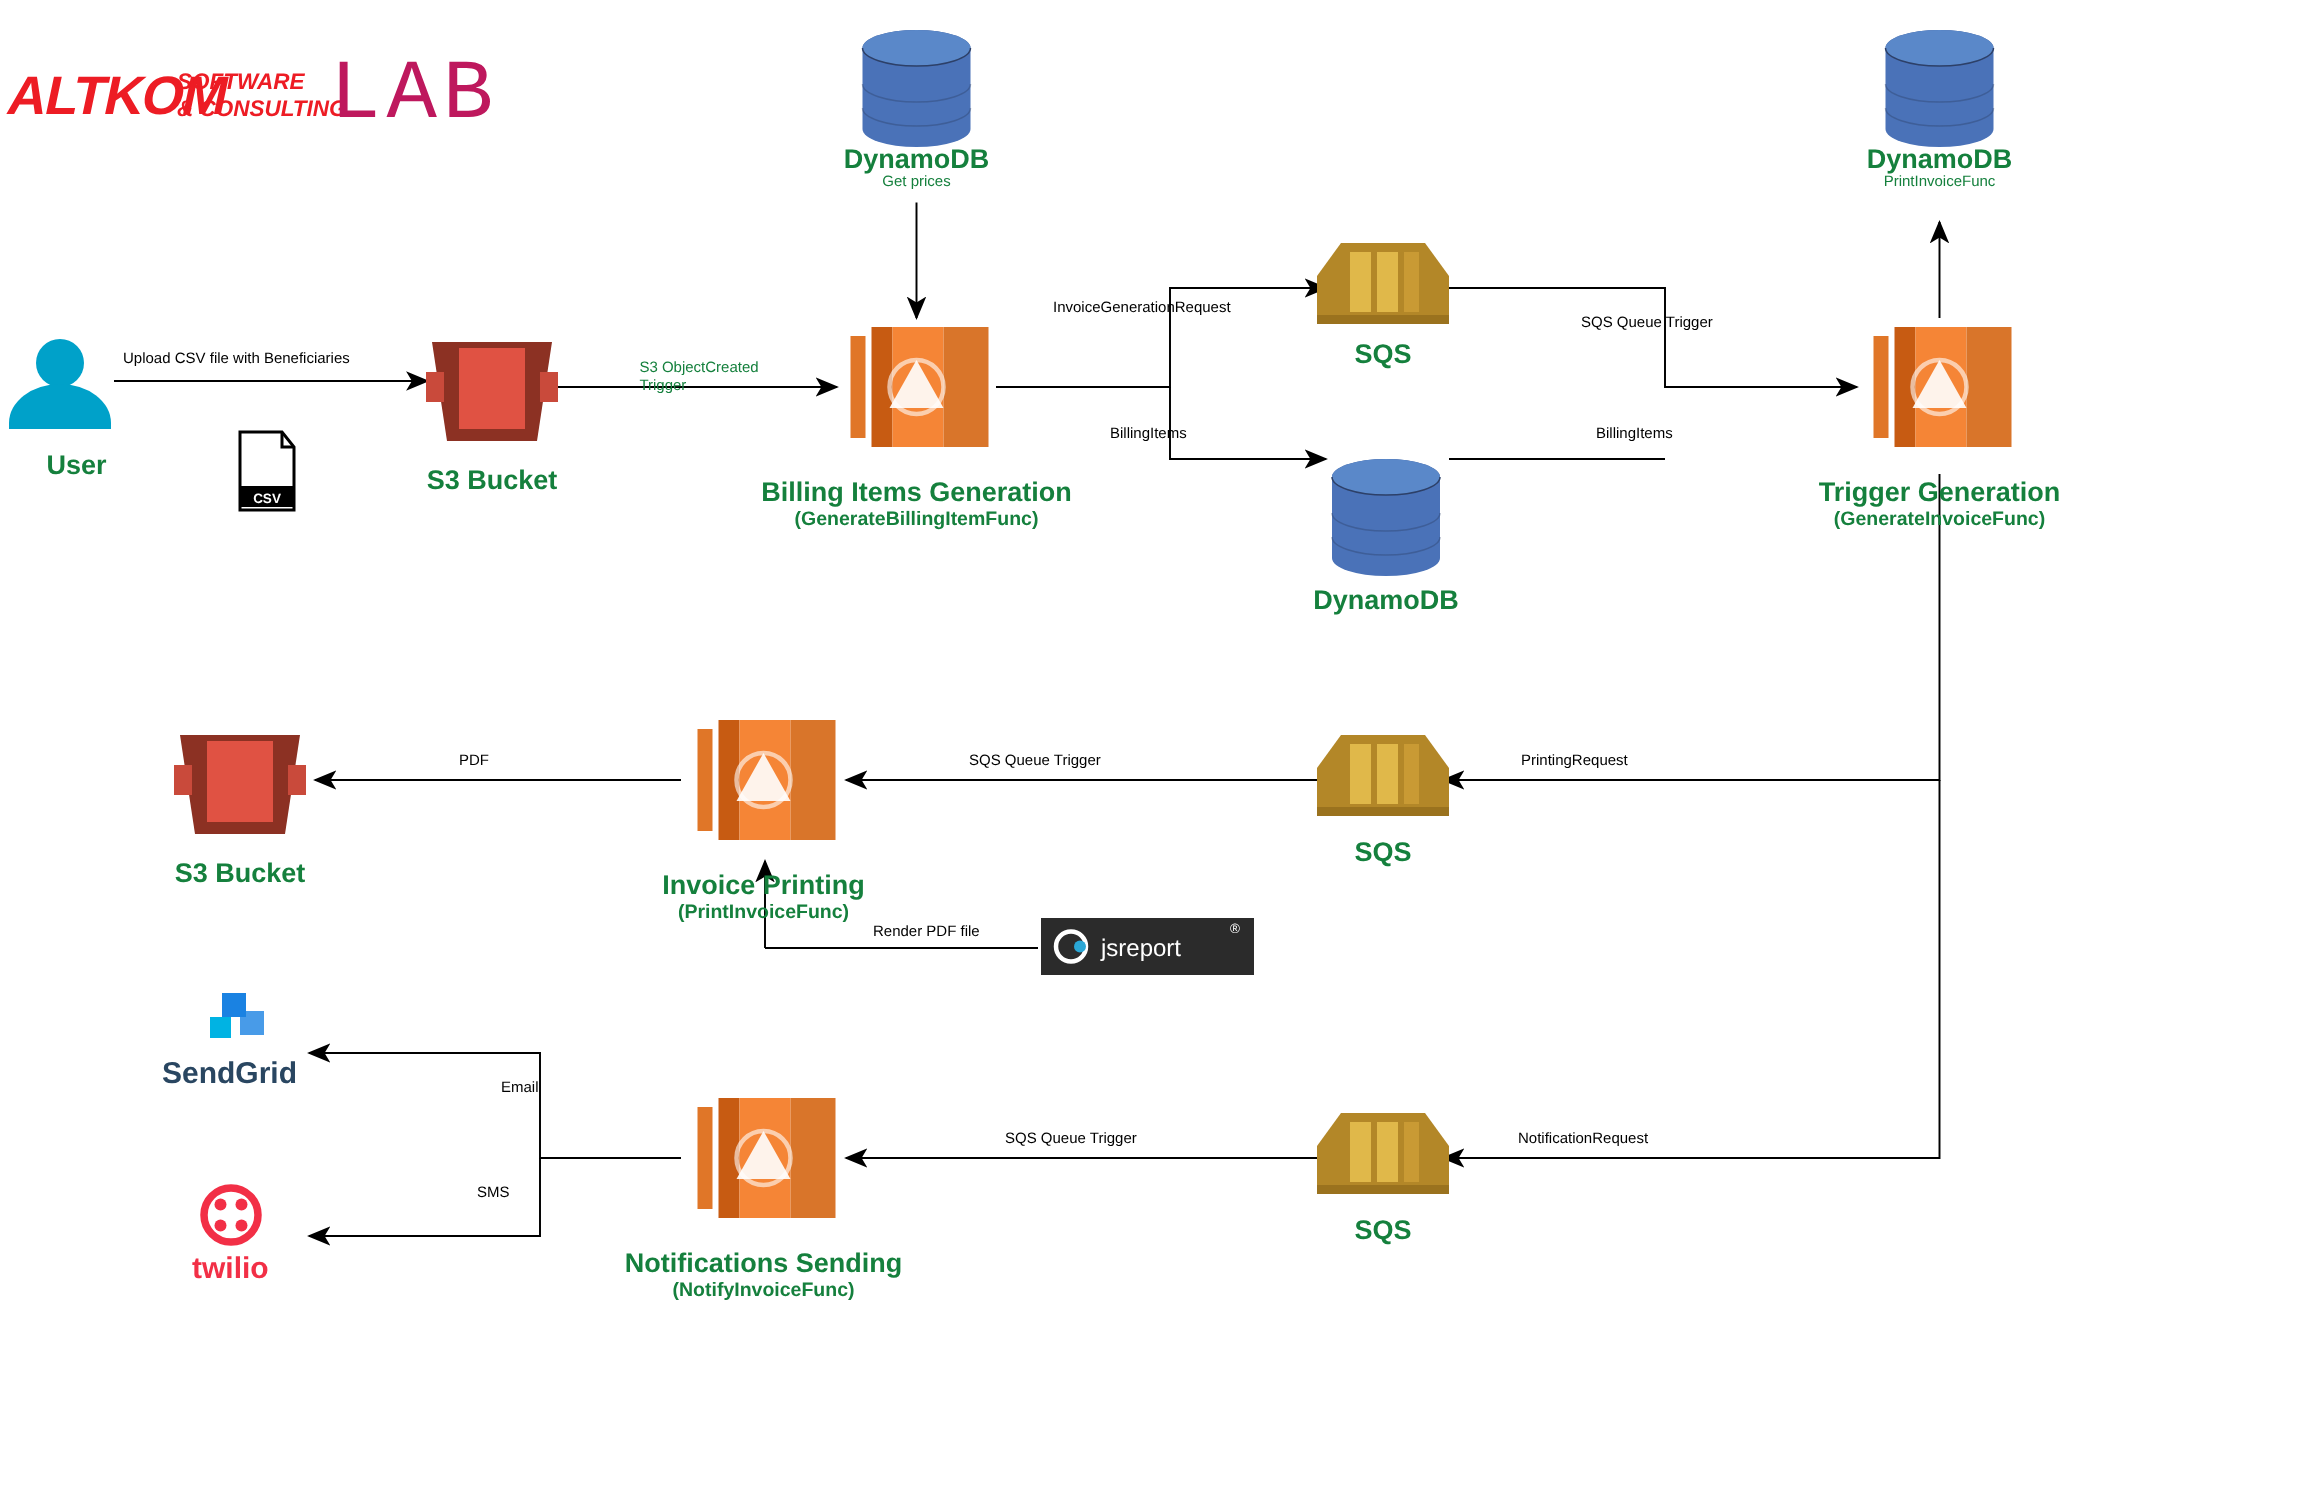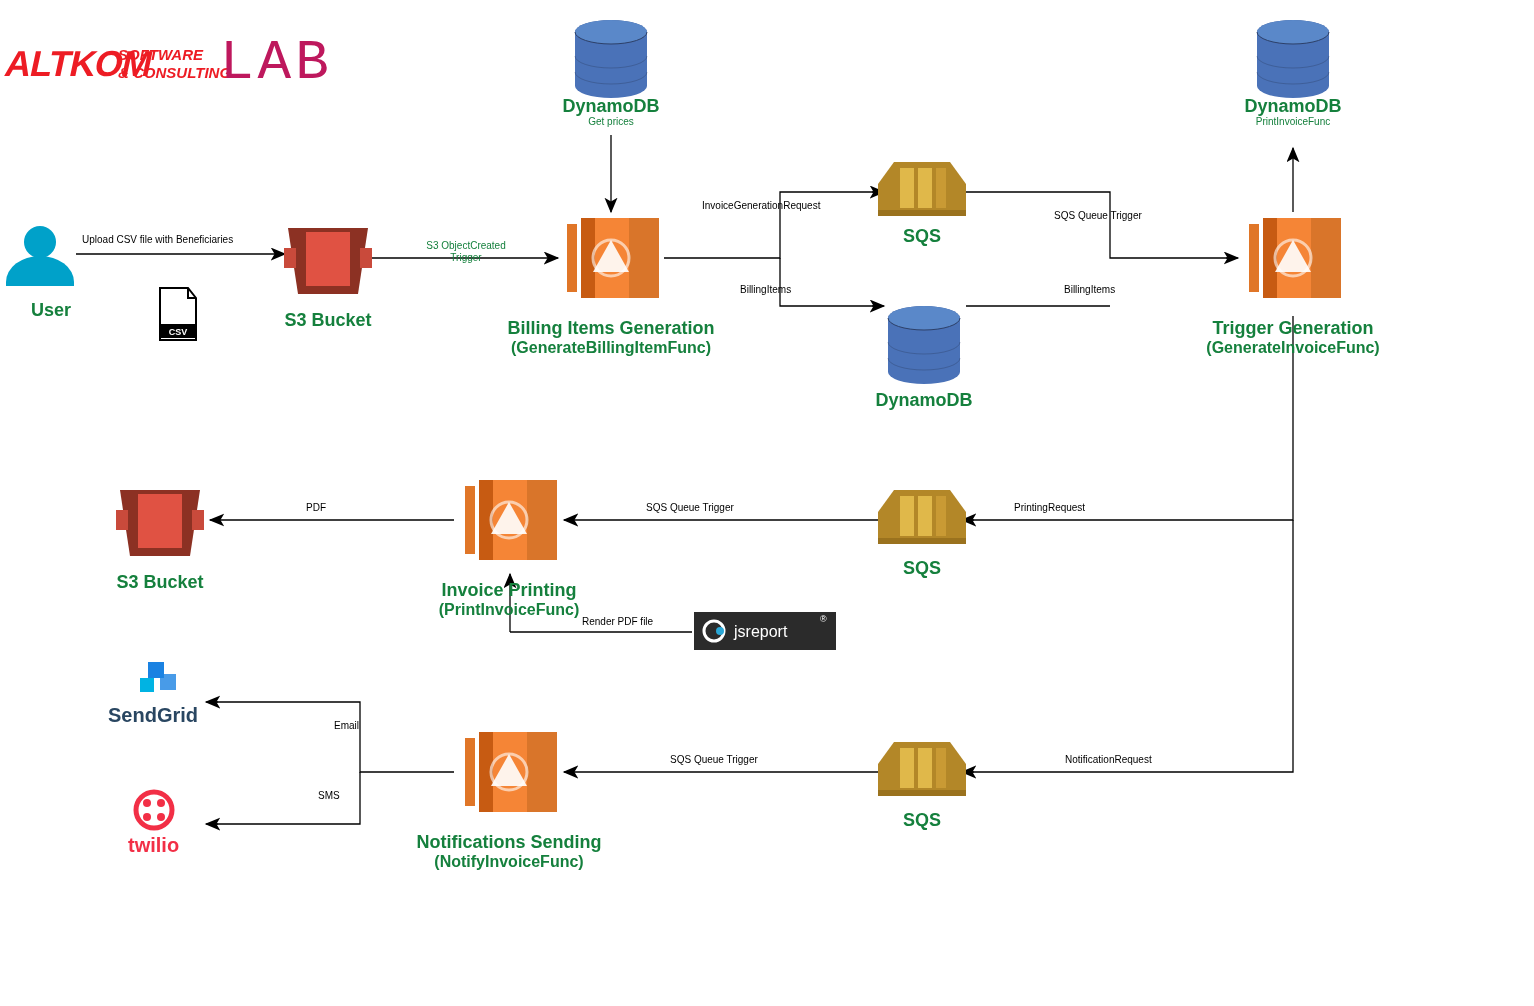--- a/index.html
+++ b/index.html
@@ -1,21 +1,21 @@
 <!DOCTYPE html>
 <html><head>
 <meta charset="utf-8">
 <style>
   html,body{margin:0;padding:0;background:#fff;font-family:Helvetica,Arial,sans-serif;}
   #stage{position:relative;width:1534px;height:1006px;}
   svg{position:absolute;top:0;left:0;}
   .lbl{position:absolute;font-size:15px;line-height:1.2;white-space:pre;color:#000;}
   .lblc{position:absolute;font-size:15px;line-height:1.2;white-space:pre;color:#15803d;text-align:center;transform:translateX(-50%);}
   .title{font-weight:bold;font-size:18px;text-align:center;}
-  .sub{font-weight:bold;font-size:16px;text-align:center;}
+  .sub{font-weight:bold;font-size:13px;text-align:center;}
   .edge{font-size:10px;}
 </style>
 </head>
 <body>
 <div id="stage">
 
 <svg width="1534" height="1006" viewBox="0 0 1534 1006">
   <defs>
     <marker id="ah" markerWidth="14" markerHeight="14" refX="11" refY="5" orient="auto">
       <path d="M0 0 L12 5 L0 10 L3 5 Z" fill="#000"></path>
@@ -166,28 +166,28 @@
 <div class="lblc edge" style="left:1293px;top:116px">PrintInvoiceFunc</div>
 <div class="lblc title" style="left:922px;top:558px">SQS</div>
 <div class="lblc title" style="left:509px;top:580px">Invoice Printing</div>
 <div class="lblc sub" style="left:509px;top:600px">(PrintInvoiceFunc)</div>
 <div class="lblc title" style="left:160px;top:572px">S3 Bucket</div>
 <div class="lblc title" style="left:922px;top:810px">SQS</div>
 <div class="lblc title" style="left:509px;top:832px">Notifications Sending</div>
 <div class="lblc sub" style="left:509px;top:852px">(NotifyInvoiceFunc)</div>
 
 <div class="lbl edge" style="left:82px;top:234px">Upload CSV file with Beneficiaries</div>
-<div class="lblc edge" style="left:466px;top:240px;text-align:center">S3 ObjectCreated
+<div class="lblc edge" style="left:466px;top:240px;text-align:left">S3 ObjectCreated
 Trigger</div>
 <div class="lbl edge" style="left:702px;top:200px">InvoiceGenerationRequest</div>
 <div class="lbl edge" style="left:740px;top:284px">BillingItems</div>
 <div class="lbl edge" style="left:1054px;top:210px">SQS Queue Trigger</div>
 <div class="lbl edge" style="left:1064px;top:284px">BillingItems</div>
 <div class="lbl edge" style="left:1014px;top:502px">PrintingRequest</div>
 <div class="lbl edge" style="left:646px;top:502px">SQS Queue Trigger</div>
 <div class="lbl edge" style="left:306px;top:502px">PDF</div>
 <div class="lbl edge" style="left:582px;top:616px">Render PDF file</div>
-<div class="lbl edge" style="left:1065px;top:754px">NotificationRequest</div>
+<div class="lbl edge" style="left:1012px;top:754px">NotificationRequest</div>
 <div class="lbl edge" style="left:670px;top:754px">SQS Queue Trigger</div>
 <div class="lbl edge" style="left:334px;top:720px">Email</div>
 <div class="lbl edge" style="left:318px;top:790px">SMS</div>
 
 </div>
 
 </body></html>

